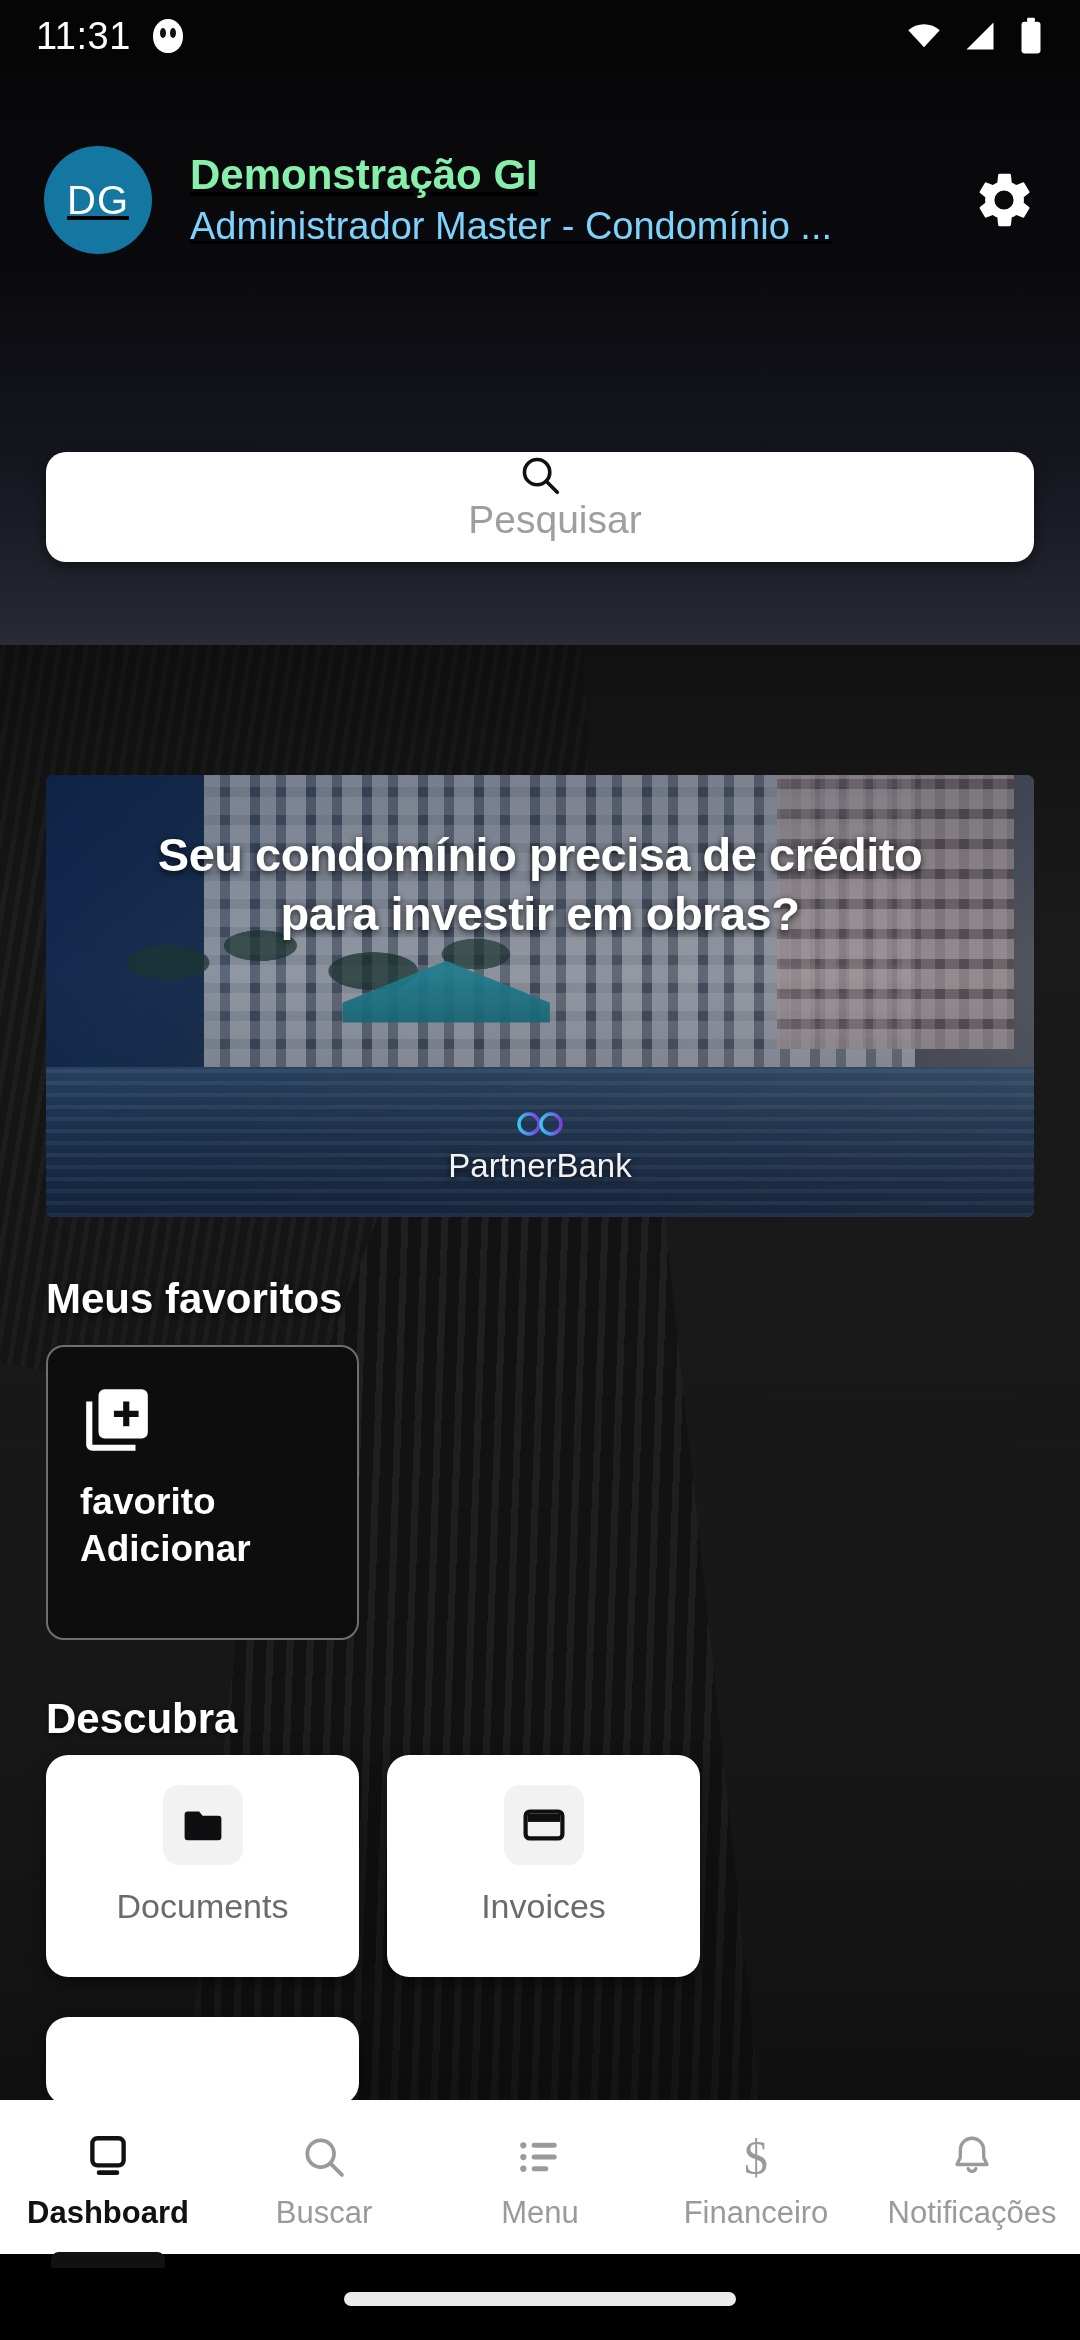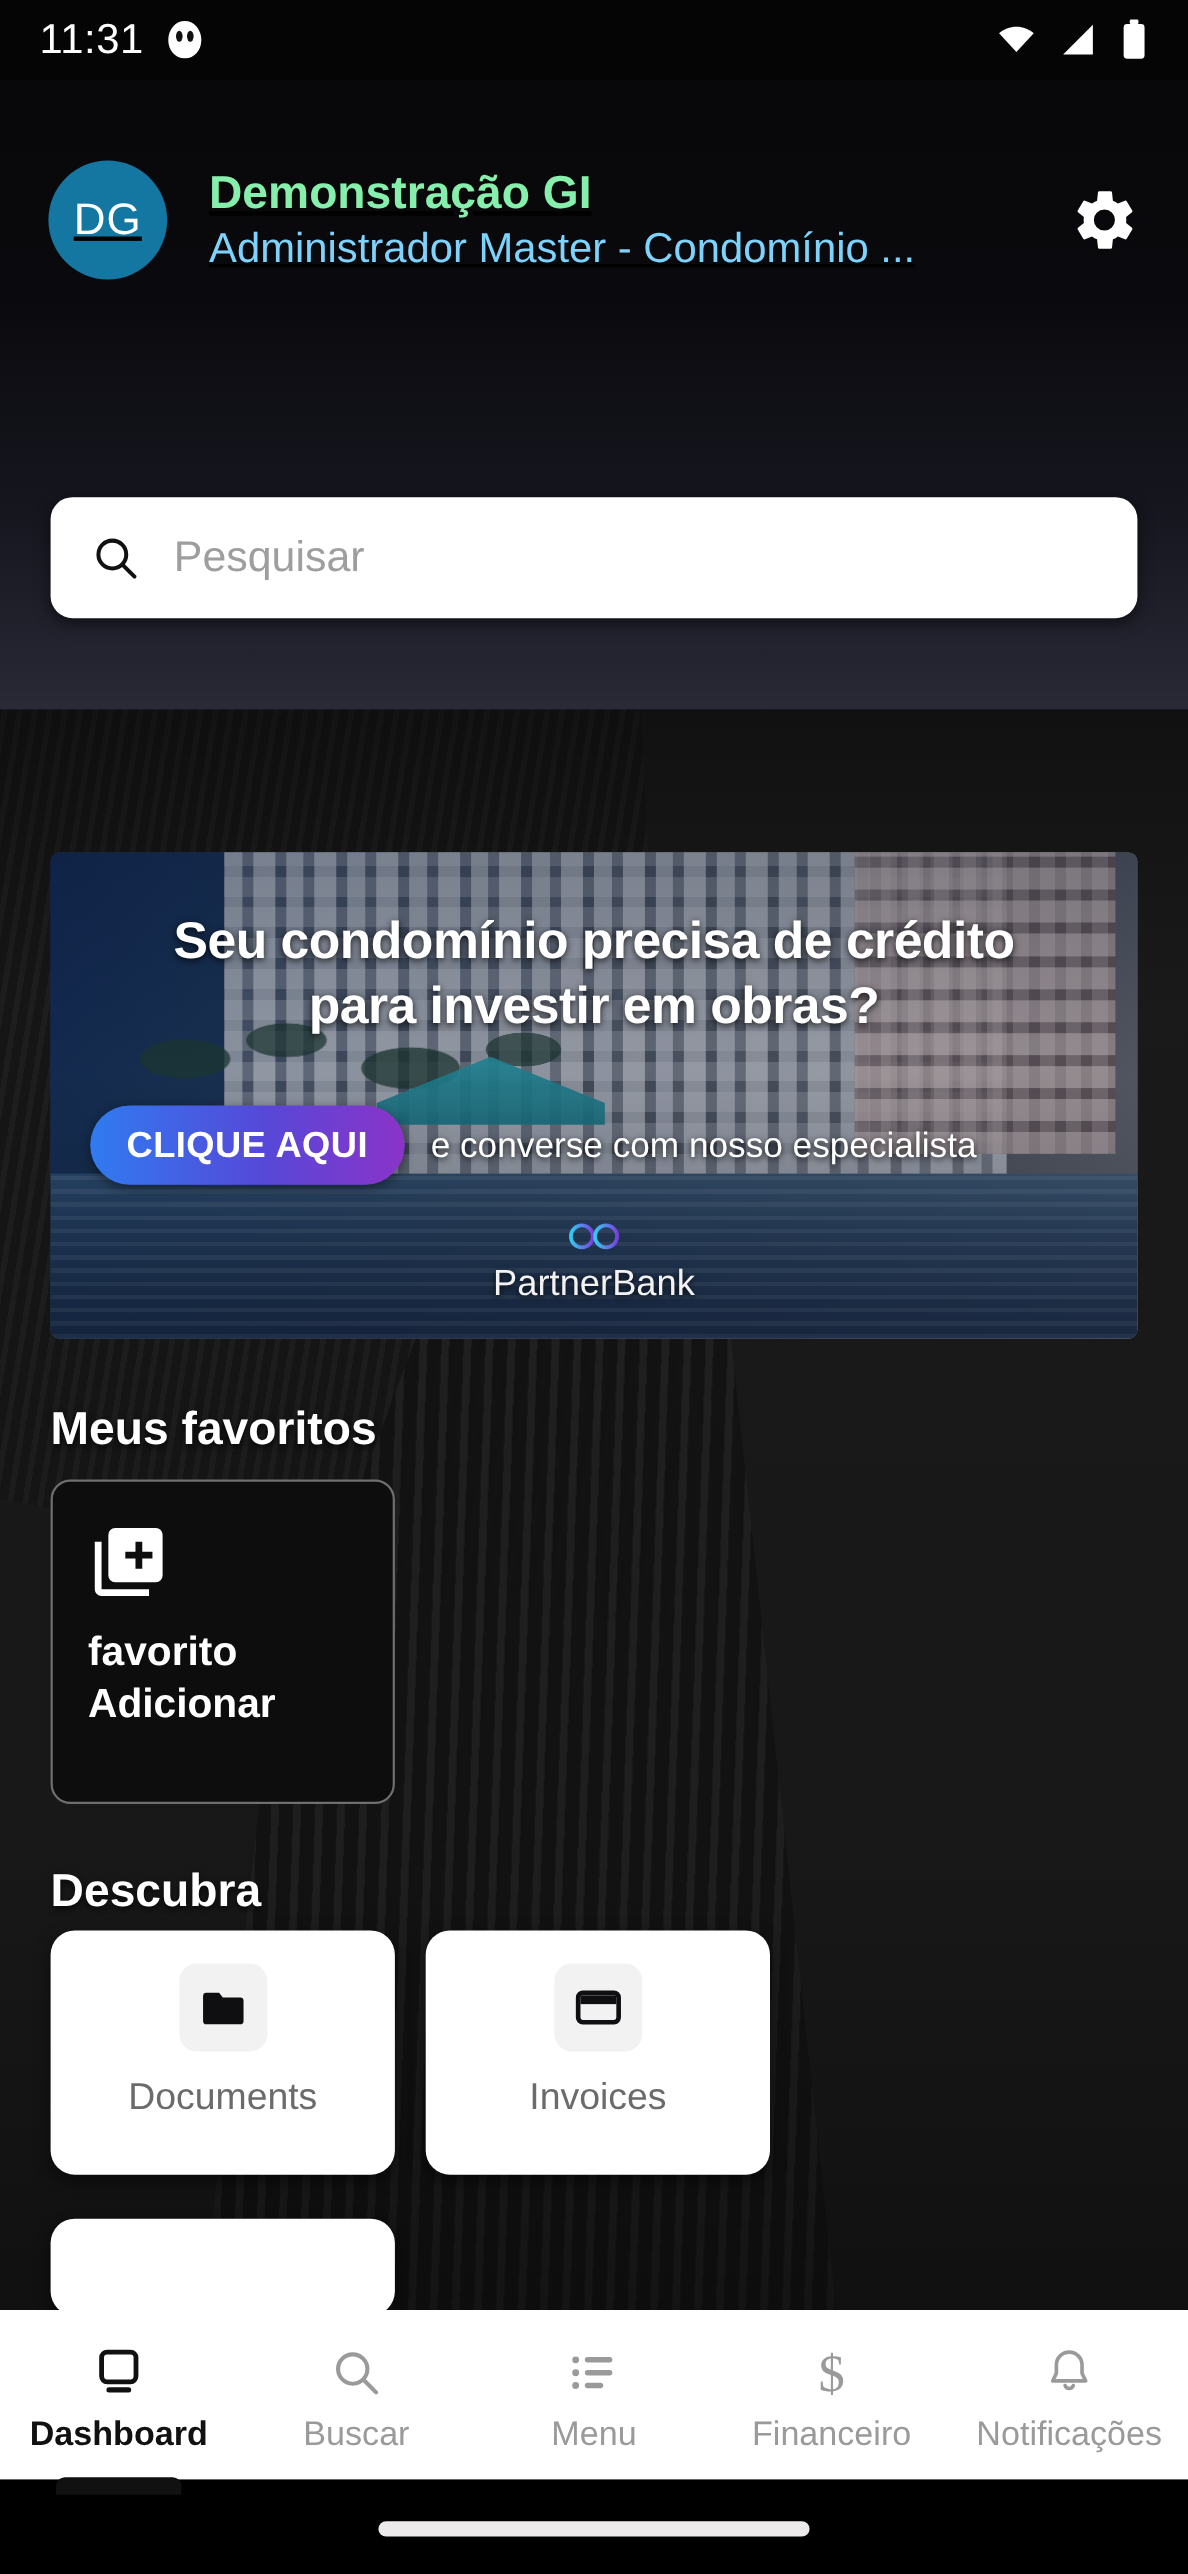--- a/index.html
+++ b/index.html
@@ -54,20 +54,21 @@
     white-space:nowrap; overflow:hidden; text-overflow:ellipsis; max-width:660px;
   }
   .gear { width:64px; height:64px; flex:0 0 auto; margin-left:10px; }
 
   
   .searchwrap { position:absolute; top:452px; left:0; width:1080px; padding:0 46px; z-index:25; }
   .searchbar {
     height:110px; background:#fff; border-radius:20px;
     display:flex; align-items:center; padding:0 36px;
     box-shadow:0 4px 14px rgba(0,0,0,0.55);
+    flex-direction:column;
   }
   .search-ph { margin-left:30px; color:#9e9e9e; font-size:39px; }
 
   
   .content {
     position:absolute; top:645px; left:0; width:1080px; height:1480px;
     overflow:hidden; z-index:10; background:#1d1d1d;
   }
   .bldg-bg { position:absolute; inset:0; background:#1c1c1c; }
   .bldg-bg::before {
@@ -273,24 +274,20 @@
         <div class="palms"></div>
         <div class="tent"></div>
         <div class="pool"></div>
       </div>
       <div class="banner-shade"></div>
       <div class="banner-inner">
         <div class="banner-h">
           <div>Seu condomínio precisa de crédito</div>
           <div>para investir em obras?</div>
         </div>
-        <div class="banner-cta-row">
-          <span class="cta-btn">CLIQUE AQUI</span>
-          <span class="cta-text">e converse com nosso especialista</span>
-        </div>
         <div class="banner-brand">
           <svg class="brand-mark" viewBox="0 0 62 30">
             <defs>
               <linearGradient id="infg" x1="0" y1="0" x2="1" y2="0">
                 <stop offset="0" stop-color="#35c8f0"></stop>
                   <stop offset="1" stop-color="#7b3fe0"></stop>
               </linearGradient>
             </defs>
             <circle cx="20" cy="15" r="10" fill="none" stroke="url(#infg)" stroke-width="3.4"></circle>
             <circle cx="42" cy="15" r="10" fill="none" stroke="url(#infg)" stroke-width="3.4"></circle>

